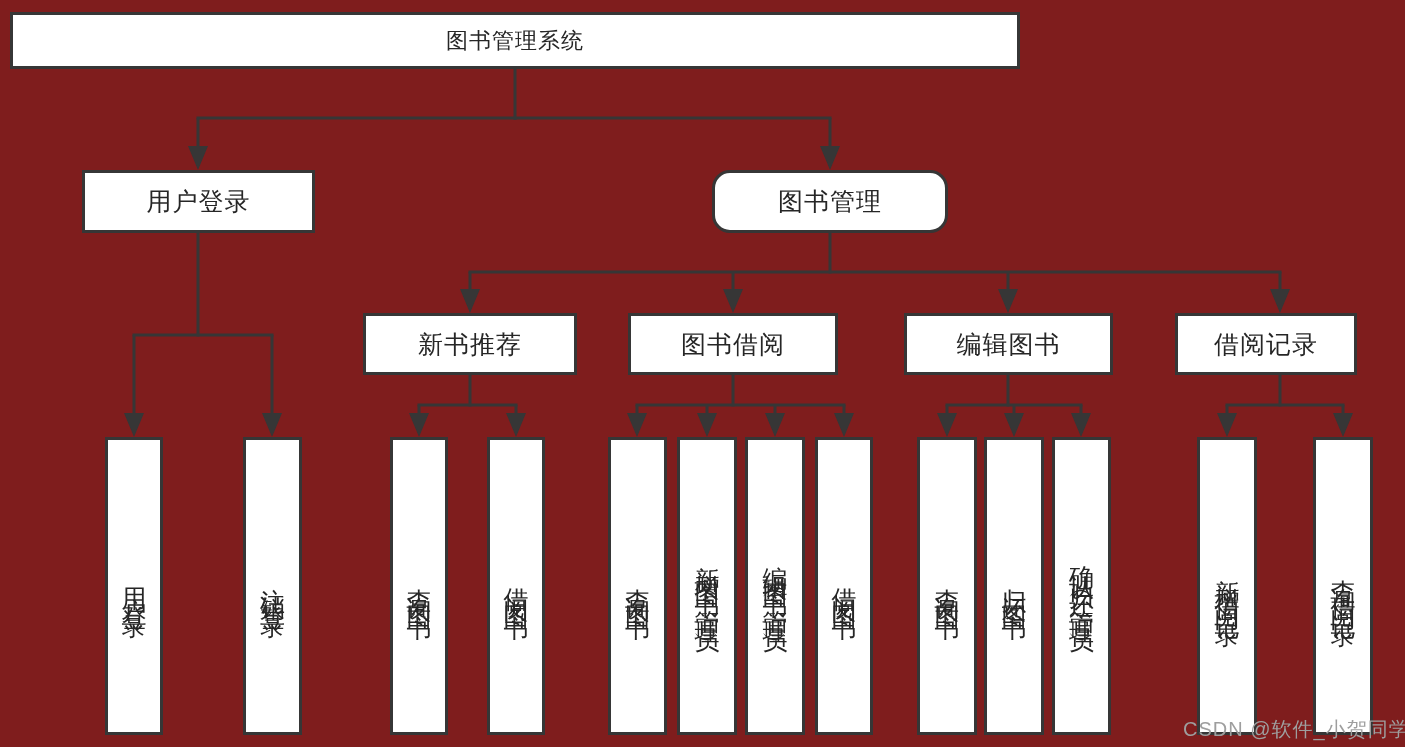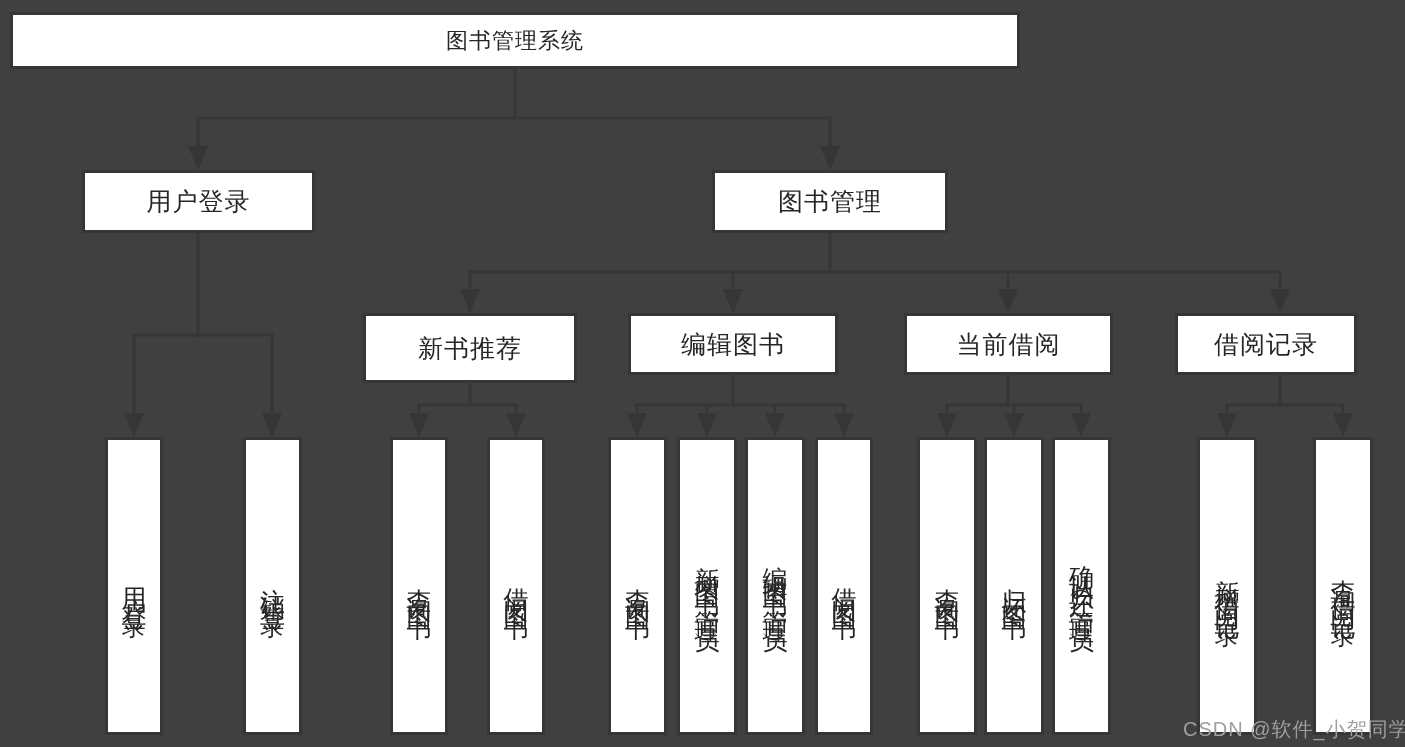--- a/index.html
+++ b/index.html
@@ -4,21 +4,21 @@
 <style>
   html, body {
     margin: 0;
     padding: 0;
     background: #ffffff;
   }
   .canvas {
     position: relative;
     width: 1405px;
     height: 747px;
-    background: #404040;
+    background: #7f1d1d;
     font-family: "Liberation Sans", sans-serif;
     overflow: hidden;
   }
   .connectors {
     position: absolute;
     left: 0;
     top: 0;
     z-index: 1;
   }
   .connectors line {
@@ -129,32 +129,32 @@
     <polygon points="1333,413 1353,413 1343,437"></polygon>
   </svg>
 
   <div class="node wide" style="left:10px; top:12px; width:1010px; height:57px;">
     <span>图书管理系统</span>
   </div>
 
   <div class="node" style="left:82px; top:170px; width:233px; height:63px;">
     <span>用户登录</span>
   </div>
-  <div class="node" style="left:712px; top:170px; width:236px; height:63px;">
+  <div class="node" style="left:712px; top:170px; width:236px; height:63px;border-radius:18px;">
     <span>图书管理</span>
   </div>
 
-  <div class="node" style="left:363px; top:313px; width:214px; height:70px;">
+  <div class="node" style="left:363px; top:313px; width:214px; height:62px;">
     <span>新书推荐</span>
   </div>
   <div class="node" style="left:628px; top:313px; width:210px; height:62px;">
+    <span>图书借阅</span>
+  </div>
+  <div class="node" style="left:904px; top:313px; width:209px; height:62px;">
     <span>编辑图书</span>
-  </div>
-  <div class="node" style="left:904px; top:313px; width:209px; height:62px;">
-    <span>当前借阅</span>
   </div>
   <div class="node" style="left:1175px; top:313px; width:182px; height:62px;">
     <span>借阅记录</span>
   </div>
 
   <div class="node tall" style="left:105px; top:437px; width:58px; height:298px;">
     <span class="vtext">用户登录</span>
   </div>
   <div class="node tall" style="left:243px; top:437px; width:59px; height:298px;">
     <span class="vtext">注销登录</span>

